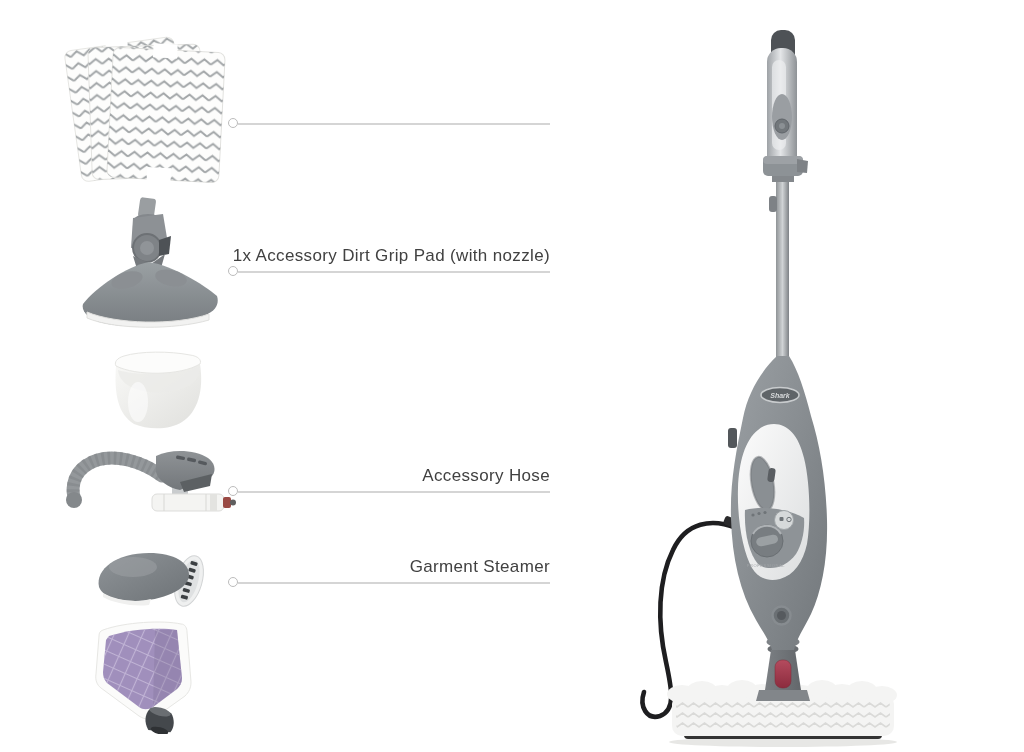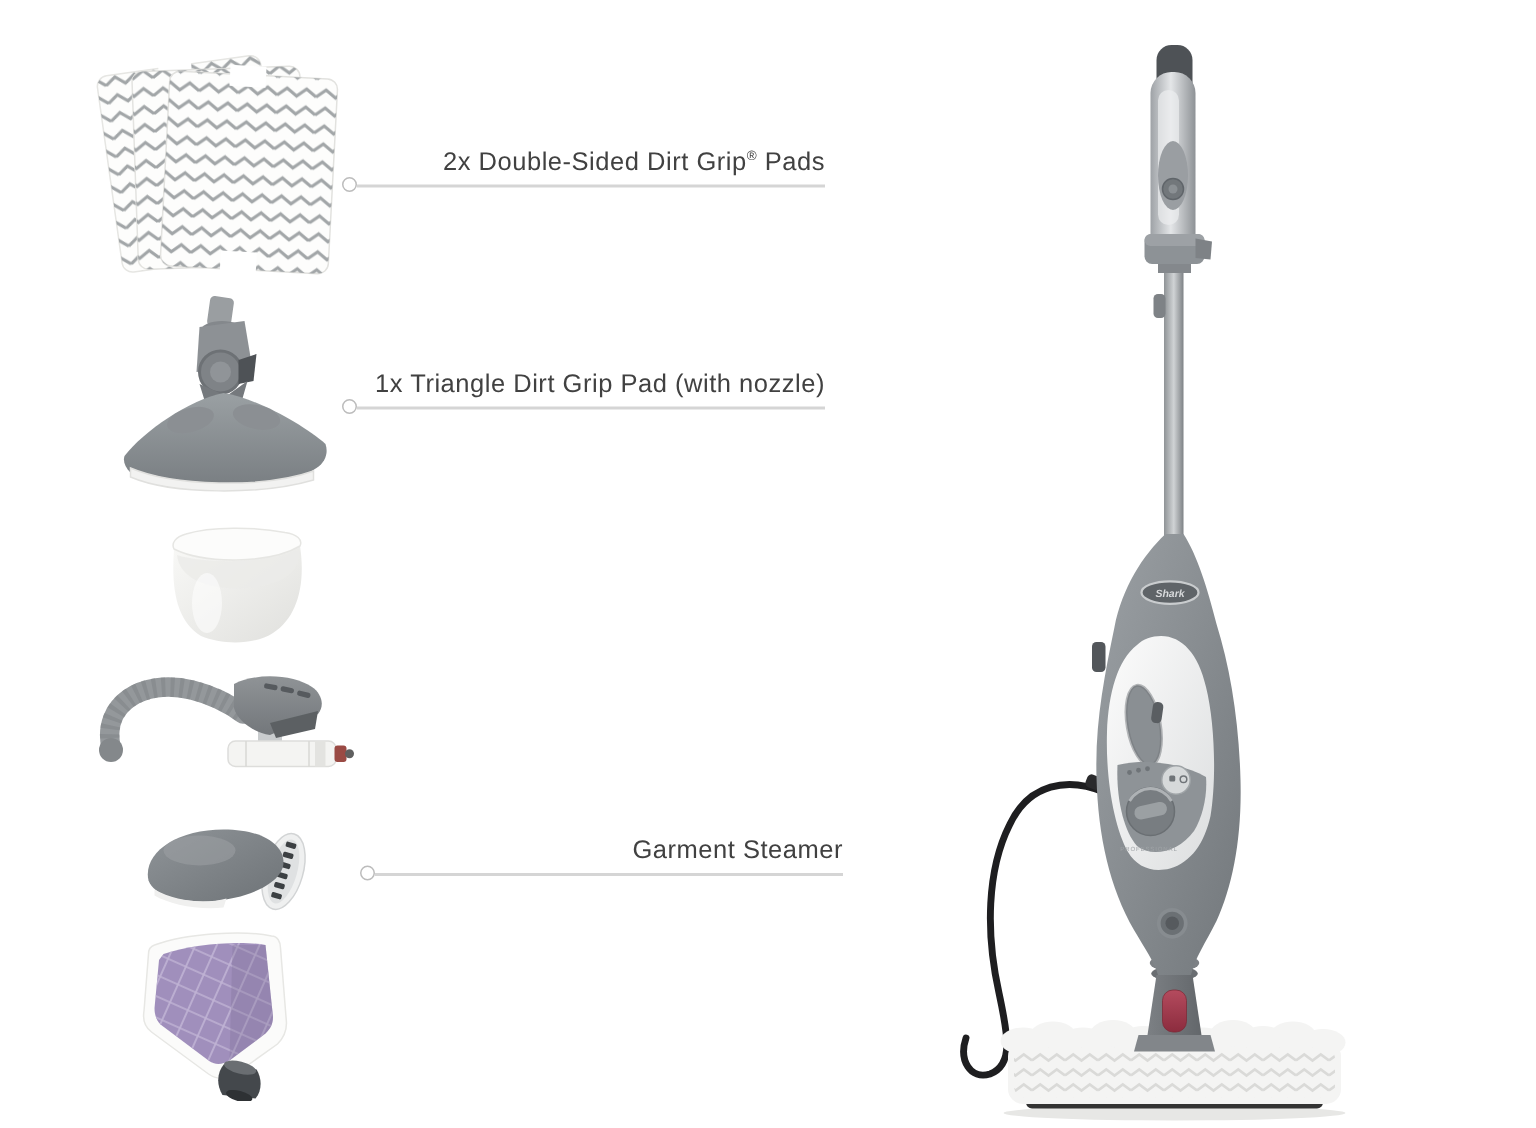--- a/index.html
+++ b/index.html
@@ -173,34 +173,38 @@
       <path d="M70,10 L92,10 L97,58 C97,63 95,66 92,69 L68,87 Z" fill="#7e6f96" opacity=".3"></path>
       <g transform="rotate(14 73 100)">
         <path d="M62,92 L84,90 C89,95 91,103 88,109 L66,112 C60,106 59,98 62,92 Z" fill="#44484c"></path>
         <ellipse cx="73" cy="91.5" rx="11" ry="4" fill="#6a6e72"></ellipse>
         <ellipse cx="77" cy="110" rx="9" ry="3.5" fill="#2e3134"></ellipse>
       </g>
     </svg>
   </div>
 
   <div class="callout" style="left:228px;top:85px;width:322px">
-    <span class="label"><span>2x Double-Sided Dirt Grip</span><sup>®</sup><span> Pads</span></span>
     <span class="line"></span>
     <span class="dot"></span>
   </div>
 
   <div class="callout" style="left:228px;top:233px;width:322px">
-    <span class="label">1x Triangle Dirt Grip Pad (with nozzle)</span>
-    <span class="line"></span>
-    <span class="dot"></span>
-  </div>
-
-
-
-  <div class="callout" style="left:240px;top:544px;width:322px">
+    <span class="label">1x Accessory Dirt Grip Pad (with nozzle)</span>
+    <span class="line"></span>
+    <span class="dot"></span>
+  </div>
+
+
+  <div class="callout" style="left:228px;top:453px;width:322px">
+    <span class="label">Accessory Hose</span>
+    <span class="line"></span>
+    <span class="dot"></span>
+  </div>
+
+  <div class="callout" style="left:228px;top:544px;width:322px">
     <span class="label">Garment Steamer</span>
     <span class="line"></span>
     <span class="dot"></span>
   </div>
 
 
   <div class="product">
     <svg width="340" height="730" viewBox="0 0 340 730">
 
       <ellipse cx="183" cy="722" rx="114" ry="5" fill="#e7e7e5"></ellipse>

